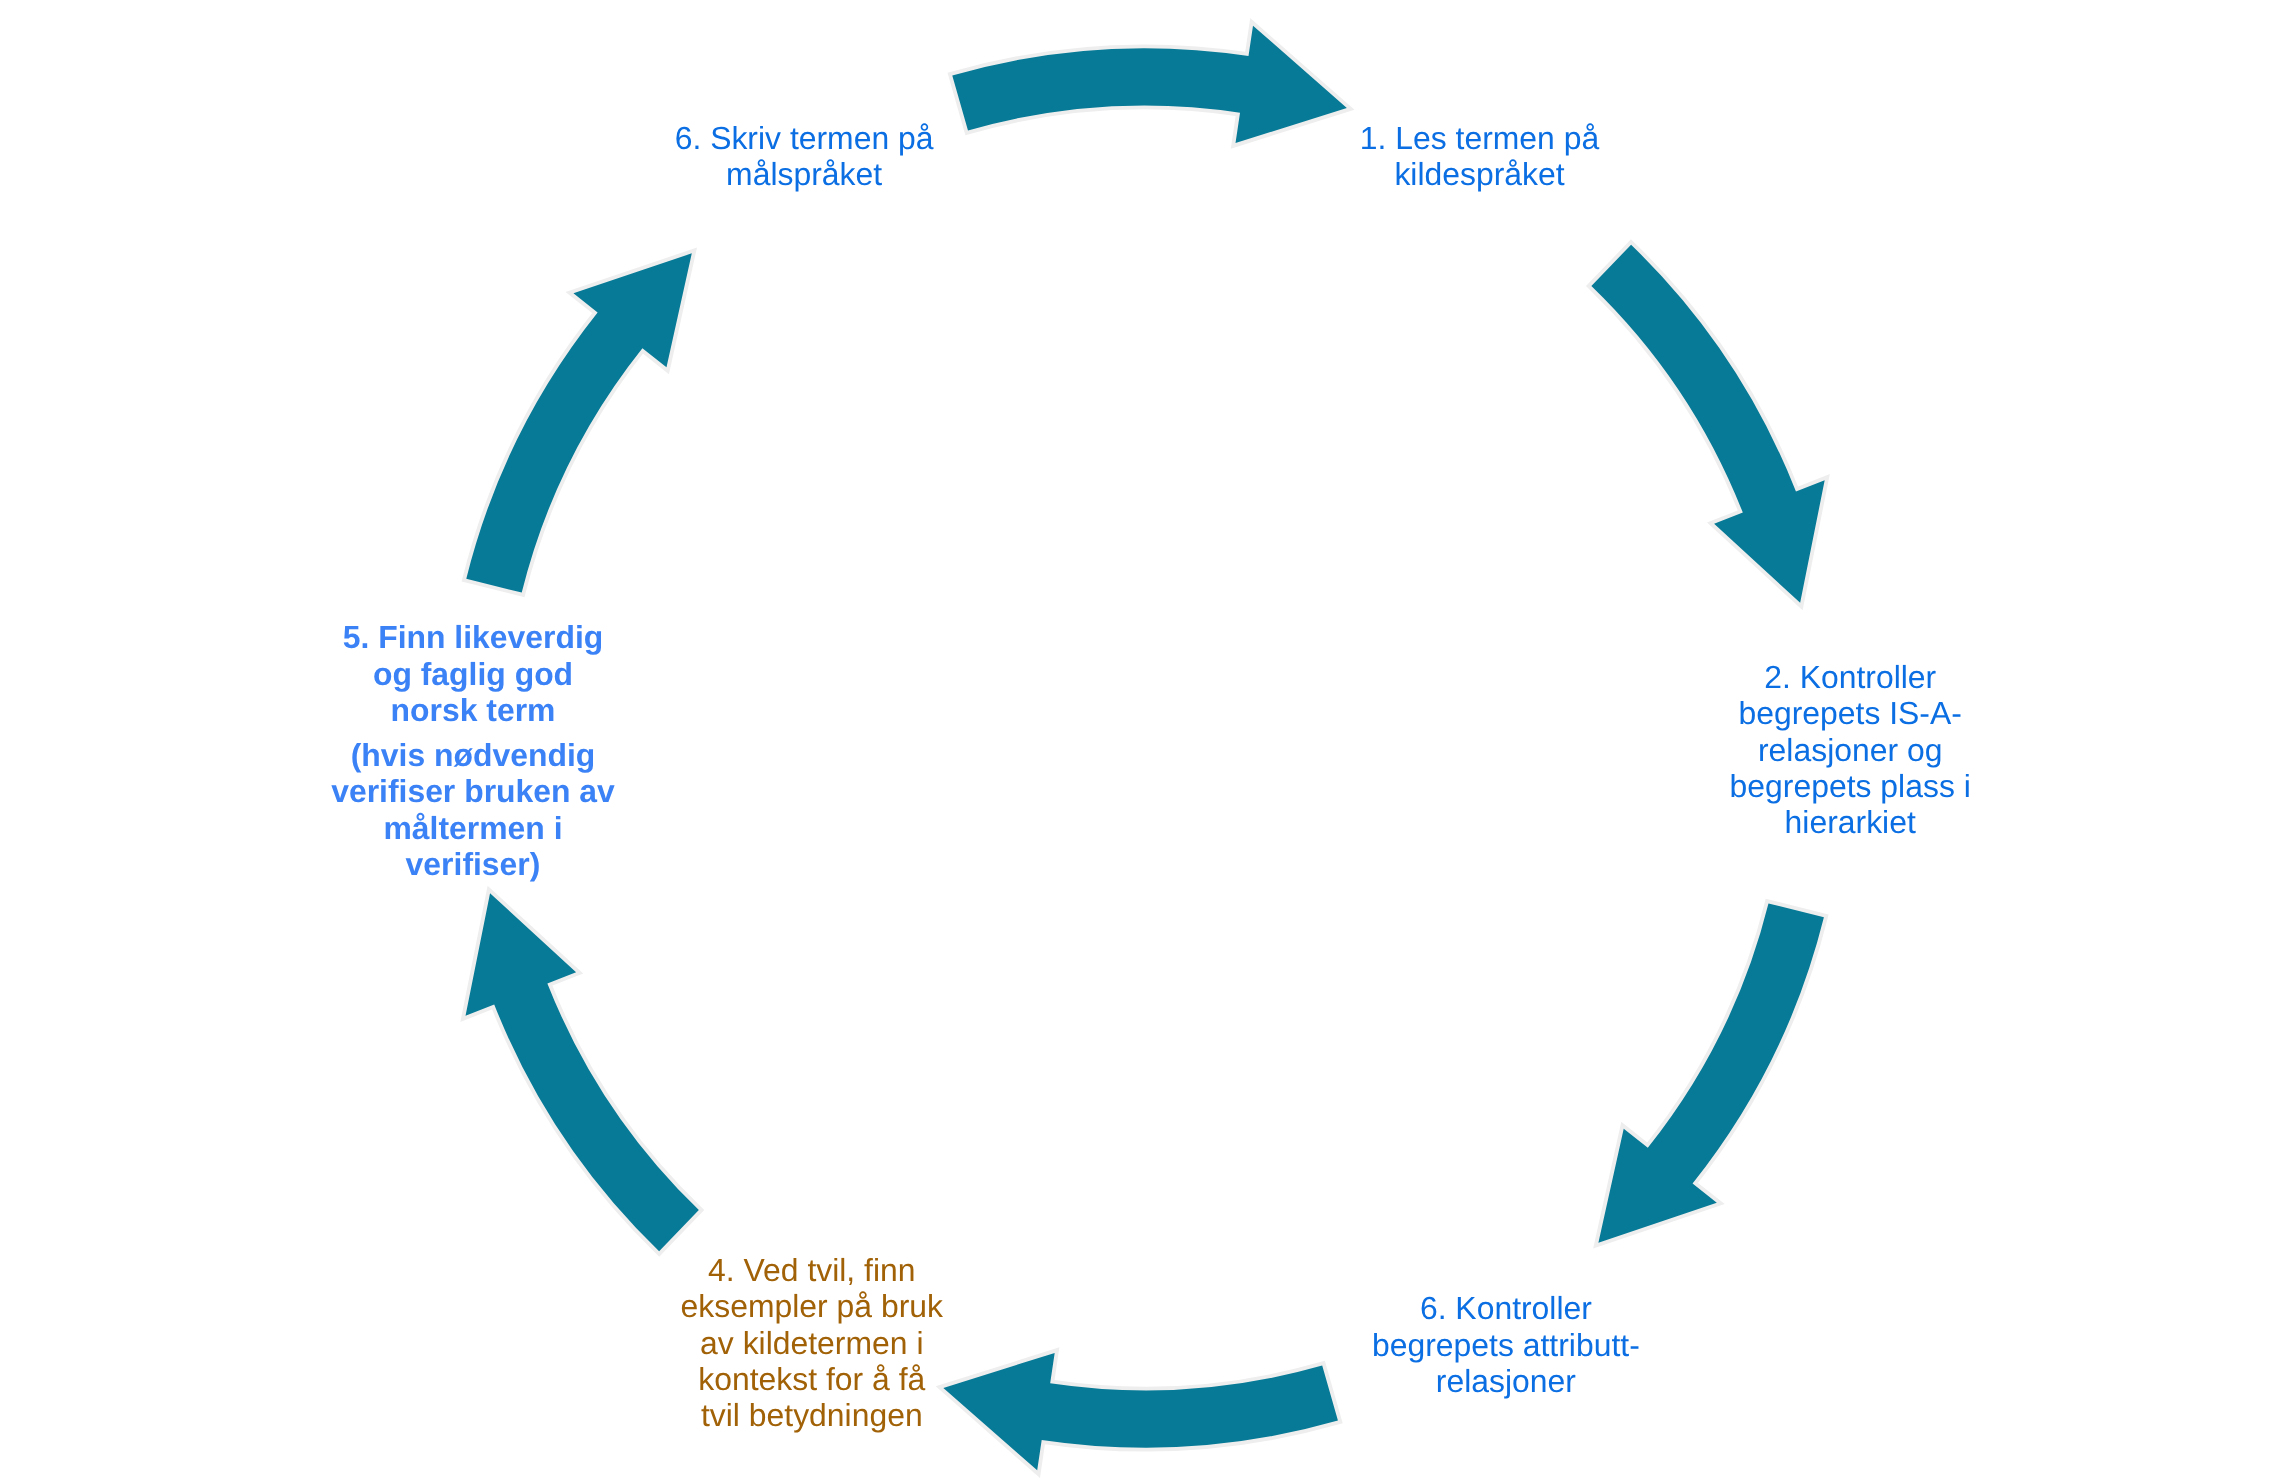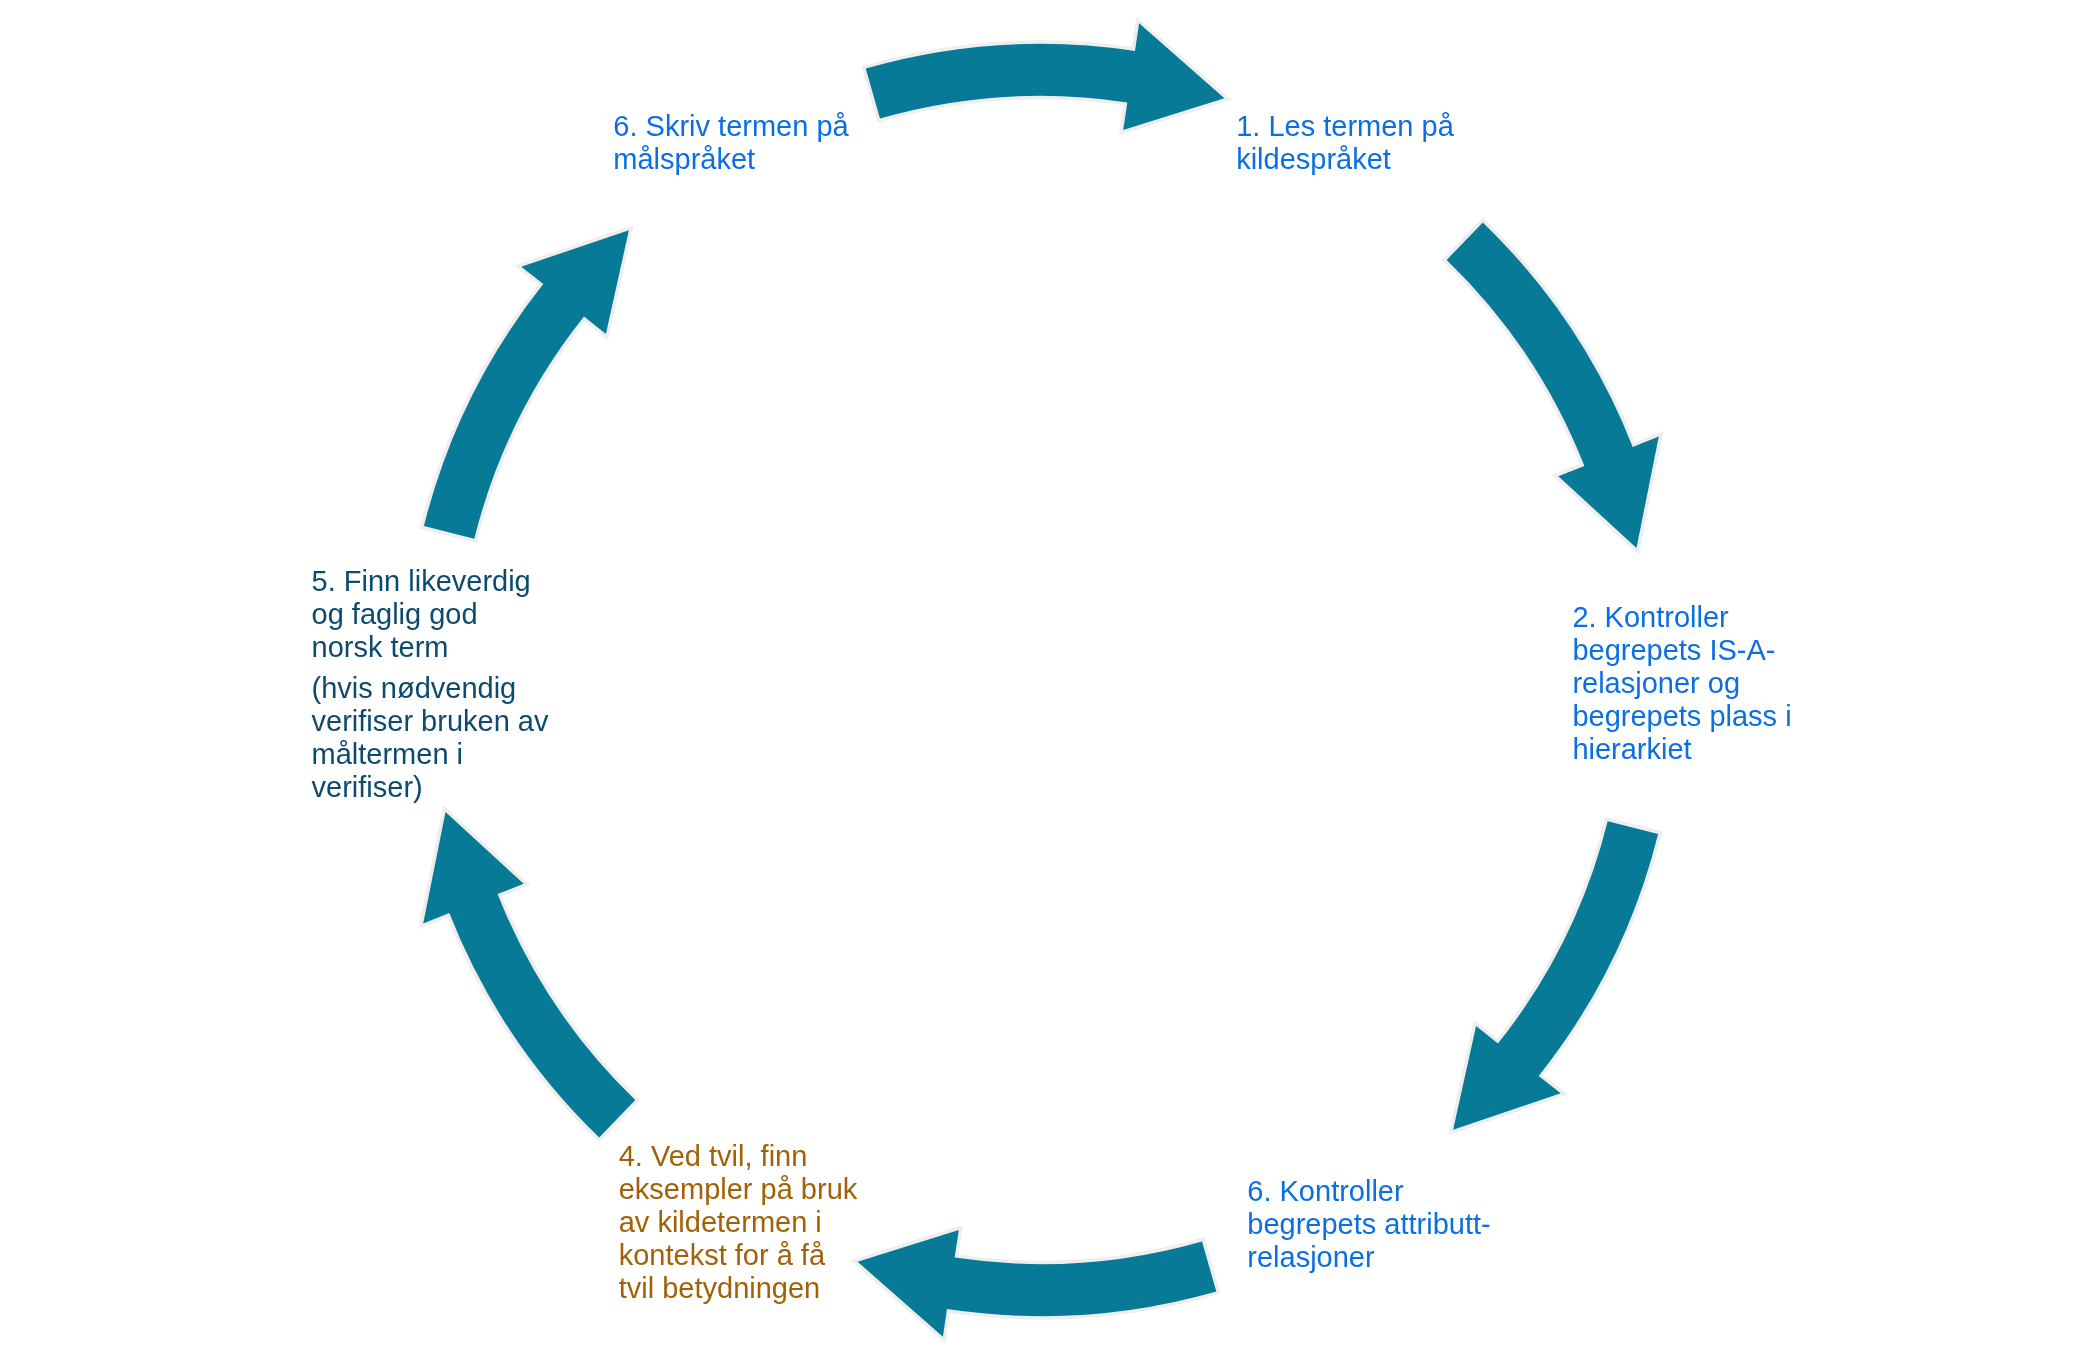--- a/index.html
+++ b/index.html
@@ -3,21 +3,21 @@
 <meta charset="utf-8">
 <style>
   html, body { margin: 0; padding: 0; background: #ffffff; }
   body { width: 2079px; height: 1349px; position: relative; overflow: hidden; }
   #diagram { position: absolute; left: 0; top: 0; width: 2079px; height: 1349px; }
   .step-label {
     position: absolute;
     font-family: "Liberation Sans", sans-serif;
     font-size: 29px;
     line-height: 33px;
-    text-align: left;
+    text-align: center;
     white-space: nowrap;
     transform: translate(-50%, -50%);
   }
   .step-label .line { display: block; }
   .step-label .note { display: block; margin-top: 8px; }
 </style>
 </head>
 <body style="background: rgb(255, 255, 255);">
 
 <div id="diagram">
@@ -50,21 +50,21 @@
   </div>
 
   <div class="step-label" id="step-4" style="left: 738px; top: 1222px; color: #a16207;">
     <span class="line">4. Ved tvil, finn</span>
     <span class="line">eksempler på bruk</span>
     <span class="line">av kildetermen i</span>
     <span class="line">kontekst for å få</span>
     <span class="line">tvil betydningen</span>
   </div>
 
-  <div class="step-label" id="step-5" style="left: 430px; top: 684px; color: #0c4a6e;">
+  <div class="step-label" id="step-5" style="left: 430px; top: 684px; color: #3b82f6; font-weight: bold;">
     <span class="line">5. Finn likeverdig</span>
     <span class="line">og faglig god</span>
     <span class="line">norsk term</span>
     <span class="note">
       <span class="line">(hvis nødvendig</span>
       <span class="line">verifiser bruken av</span>
       <span class="line">måltermen i</span>
       <span class="line">verifiser)</span>
     </span>
   </div>

